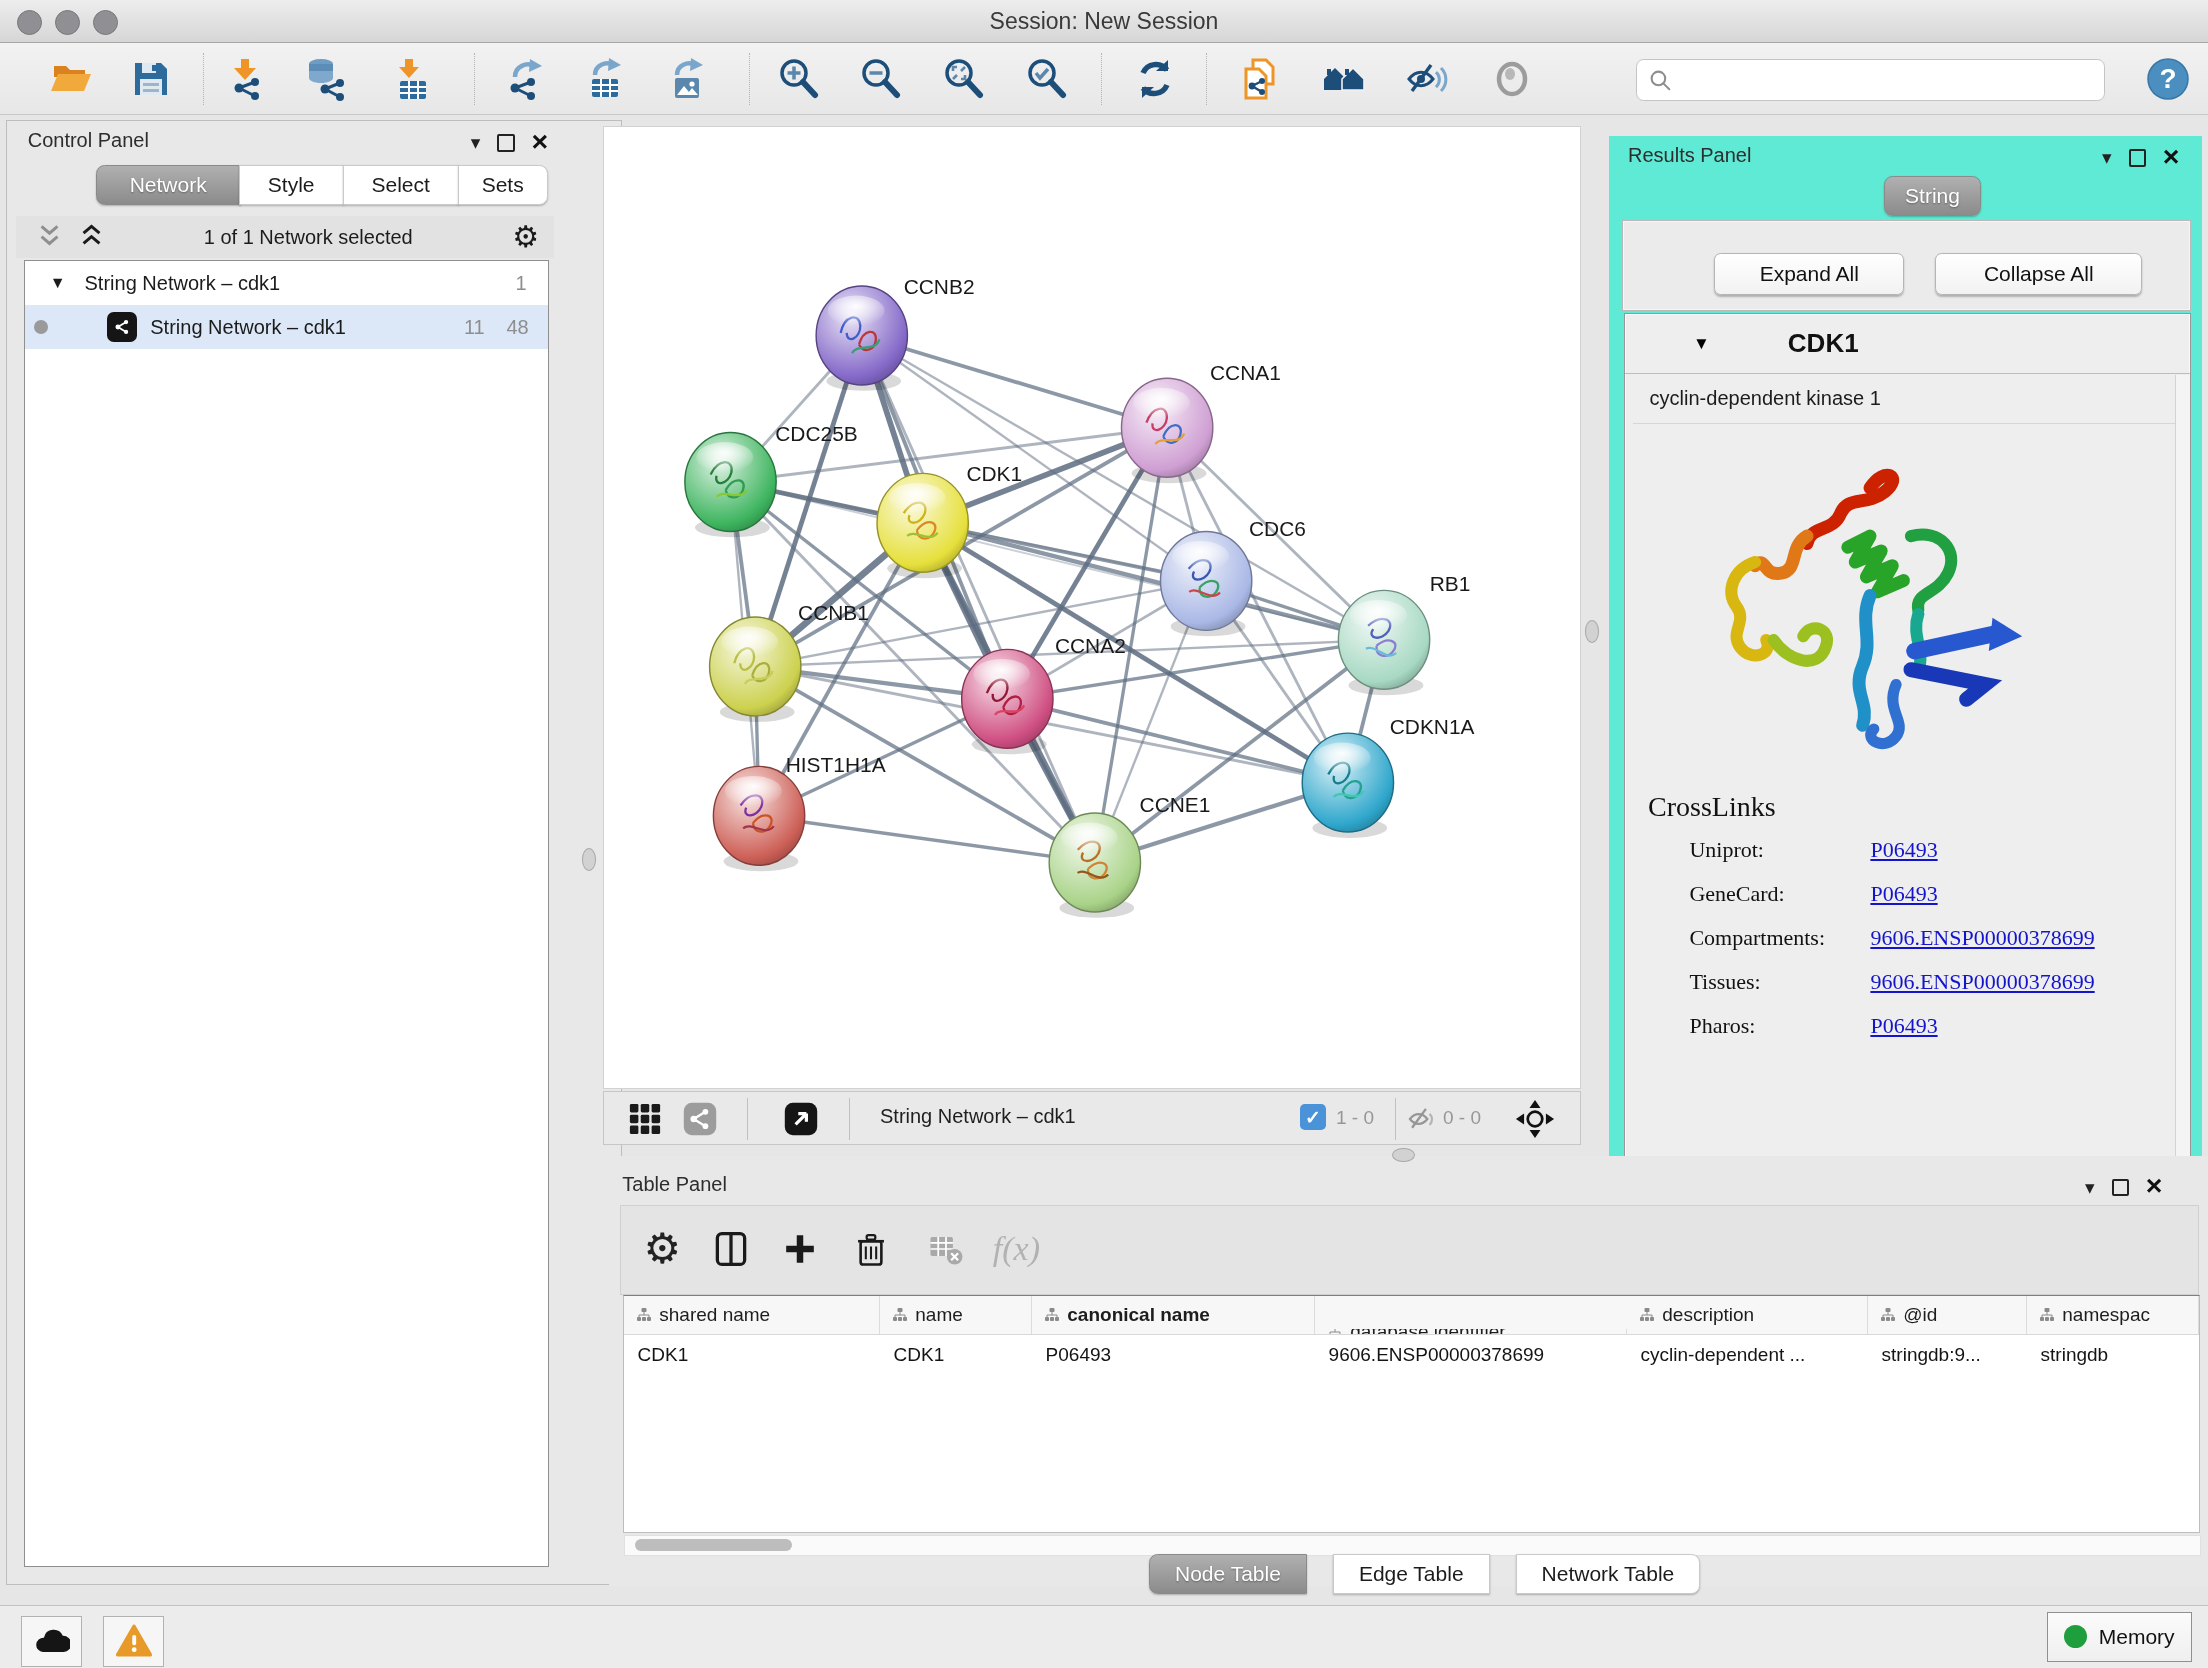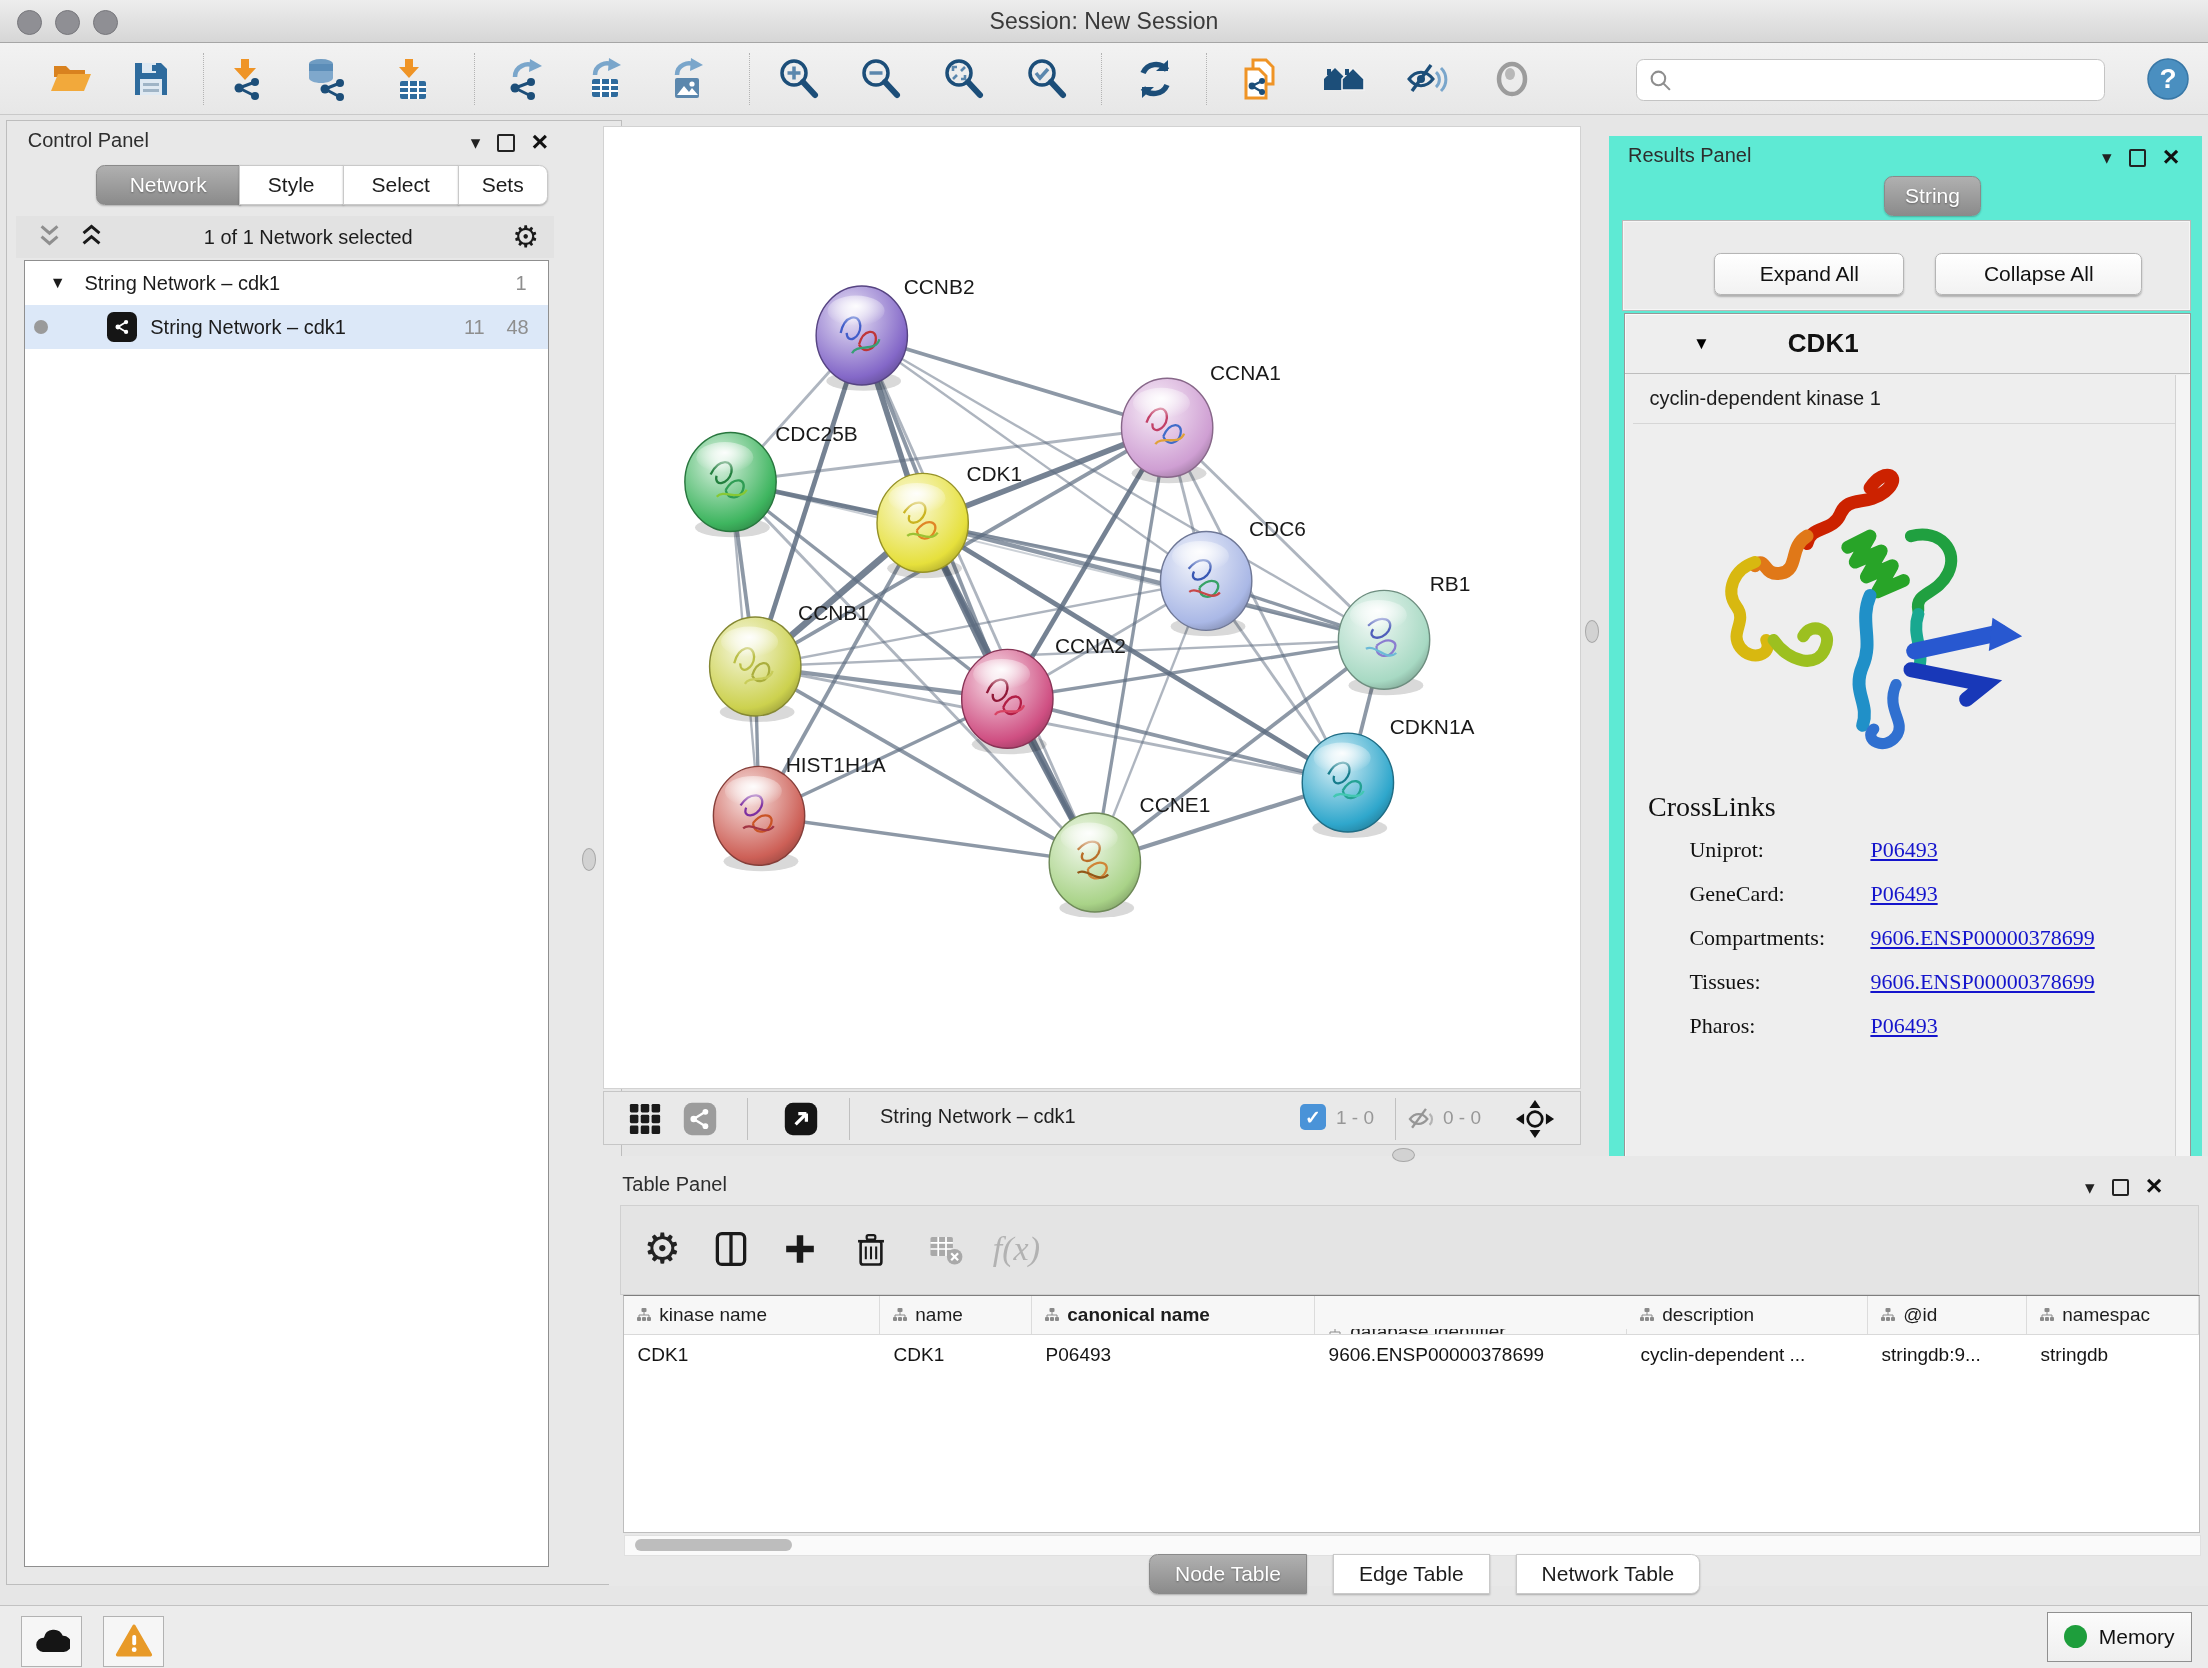--- a/index.html
+++ b/index.html
@@ -753,21 +753,21 @@
           <div class="th-cell" style="width: 256px;">
             <svg width="16" height="16" viewBox="0 0 16 16">
               <g fill="#8a8a8a">
                 <rect x="5.5" y="1" width="5" height="4" rx="1"></rect>
                 <rect x="1" y="10" width="4" height="4" rx="1"></rect>
                 <rect x="6" y="10" width="4" height="4" rx="1"></rect>
                 <rect x="11" y="10" width="4" height="4" rx="1"></rect>
               </g>
               <path d="M8 5v3M3 10V8h10v2" stroke="#8a8a8a" fill="none"></path>
             </svg>
-            <span>kinase name</span>
+            <span>shared name</span>
           </div>
           <div class="th-cell" style="width: 152px;">
             <svg width="16" height="16" viewBox="0 0 16 16">
               <g fill="#8a8a8a">
                 <rect x="5.5" y="1" width="5" height="4" rx="1"></rect>
                 <rect x="1" y="10" width="4" height="4" rx="1"></rect>
                 <rect x="6" y="10" width="4" height="4" rx="1"></rect>
                 <rect x="11" y="10" width="4" height="4" rx="1"></rect>
               </g>
               <path d="M8 5v3M3 10V8h10v2" stroke="#8a8a8a" fill="none"></path>

